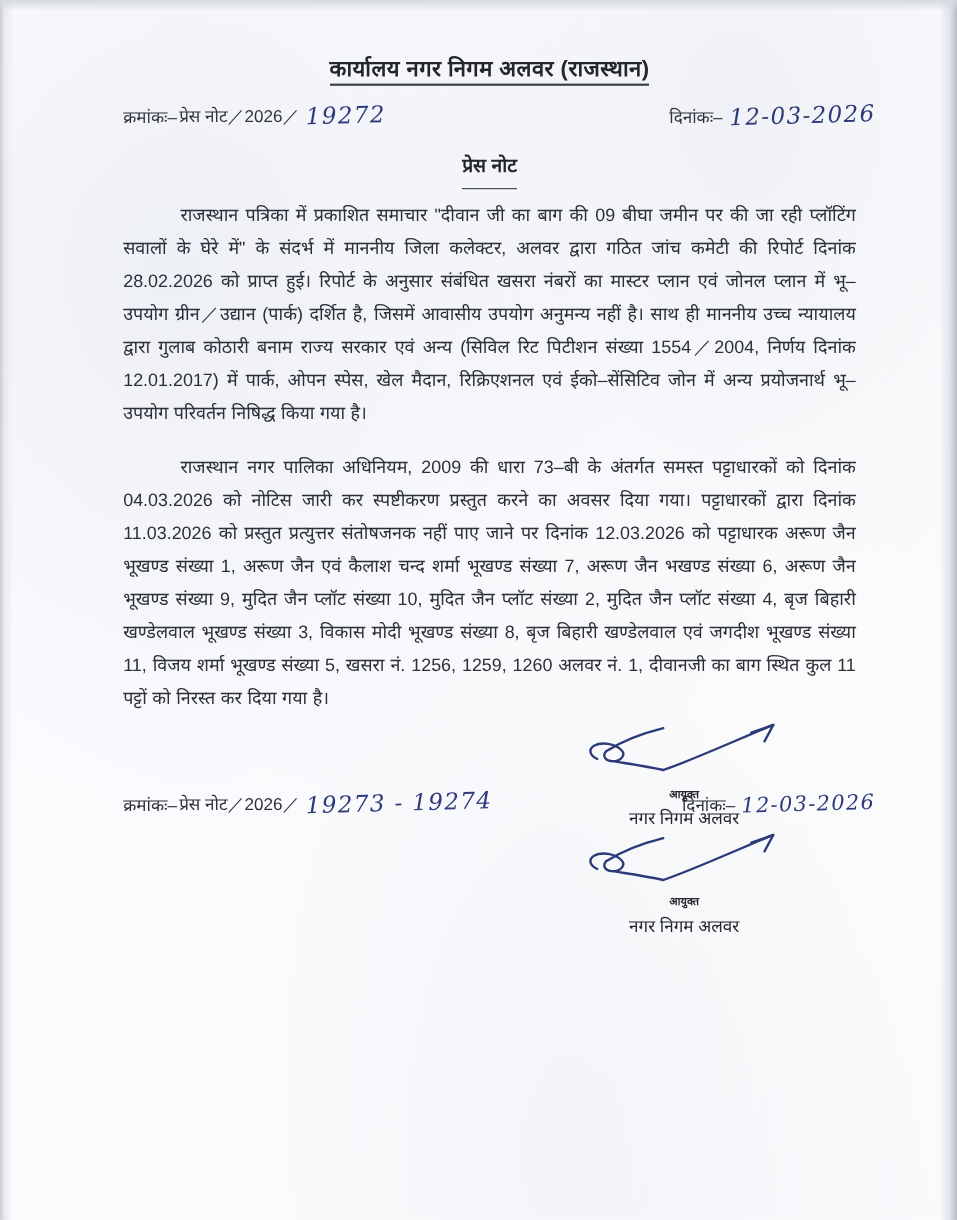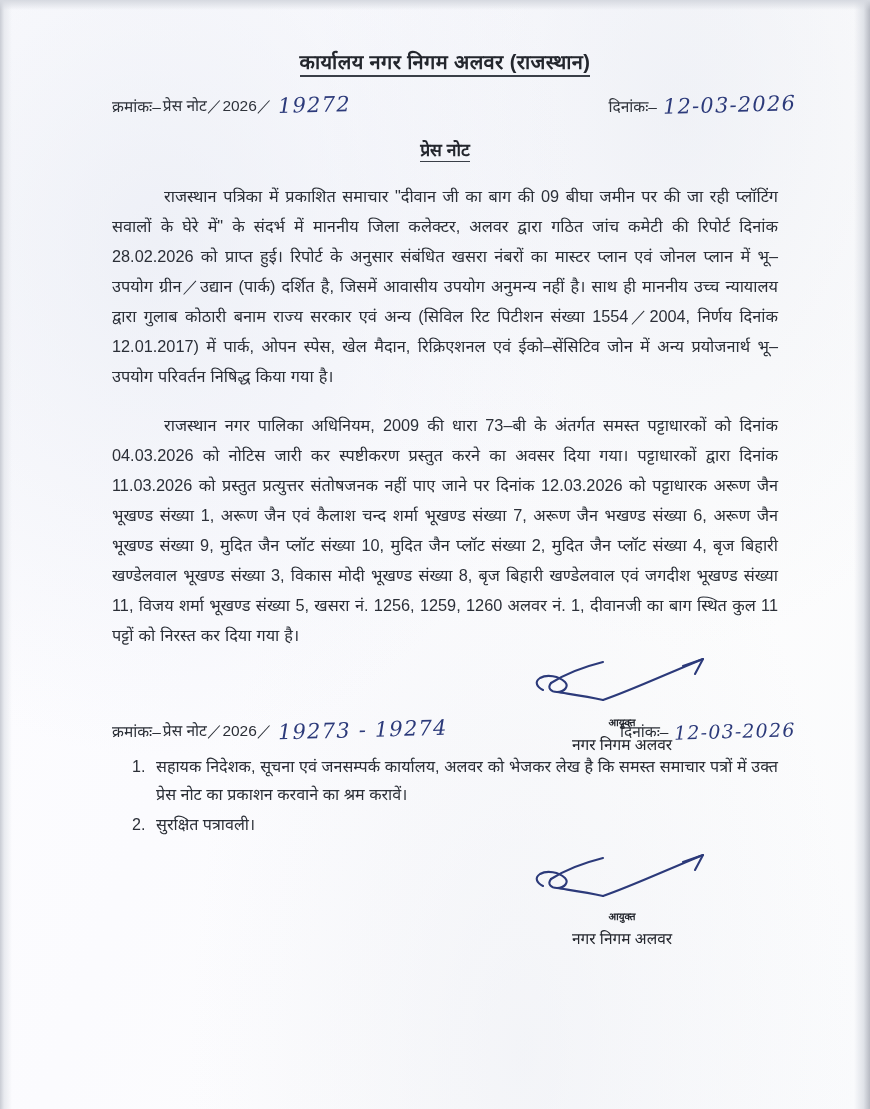--- a/index.html
+++ b/index.html
@@ -99,21 +99,21 @@
 
   .press-note-heading {
     text-align: center;
     font-size: 17.5px;
     font-weight: 700;
     margin: 20px 0 0 0;
     color: #23262d;
   }
   .press-note-heading span.ul {
     border-bottom: 1.6px solid #3a3f48;
-    padding-bottom: 1px;
+    padding-bottom: 11px;
   }
 
   
   .body-block { margin-top: 20px; }
   p.para {
     font-size: 16.3px;
     line-height: 30px;
     text-align: justify;
     text-justify: inter-word;
     margin: 0 0 19px 0;
@@ -232,28 +232,20 @@
         <span>प्रेस नोट／2026／</span>
         <span class="hand">19273 - 19274</span>
       </div>
       <div class="ref-right">
         <span>दिनांकः–</span>
         <span class="hand small">12-03-2026</span>
       </div>
     </div>
 
 
-    <ol class="copy-list">
-      <li>
-        <span class="li-text">सहायक निदेशक, सूचना एवं जनसम्पर्क कार्यालय, अलवर को भेजकर लेख है कि समस्त समाचार पत्रों में उक्त प्रेस नोट का प्रकाशन करवाने का श्रम करावें।</span>
-      </li>
-      <li>
-        <span class="li-text">सुरक्षित पत्रावली।</span>
-      </li>
-    </ol>
 
     <div class="sign-block-2">
       <svg class="sig-svg" width="230" height="62" viewBox="0 0 230 62">
         <g fill="none" stroke="#2c3a7a" stroke-width="2.1" stroke-linecap="round" stroke-linejoin="round">
           <path d="M36 36 C 30 33, 27 28, 33 24 C 40 20, 52 22, 58 28 C 62 32, 58 38, 50 38 C 44 38, 40 34, 44 29"></path>
           <path d="M44 29 C 55 22, 72 14, 96 8"></path>
           <path d="M50 38 C 62 40, 78 42, 96 46"></path>
           <path d="M96 46 C 120 38, 155 22, 196 5"></path>
           <path d="M176 12 L 196 5 L 188 20"></path>
         </g>

